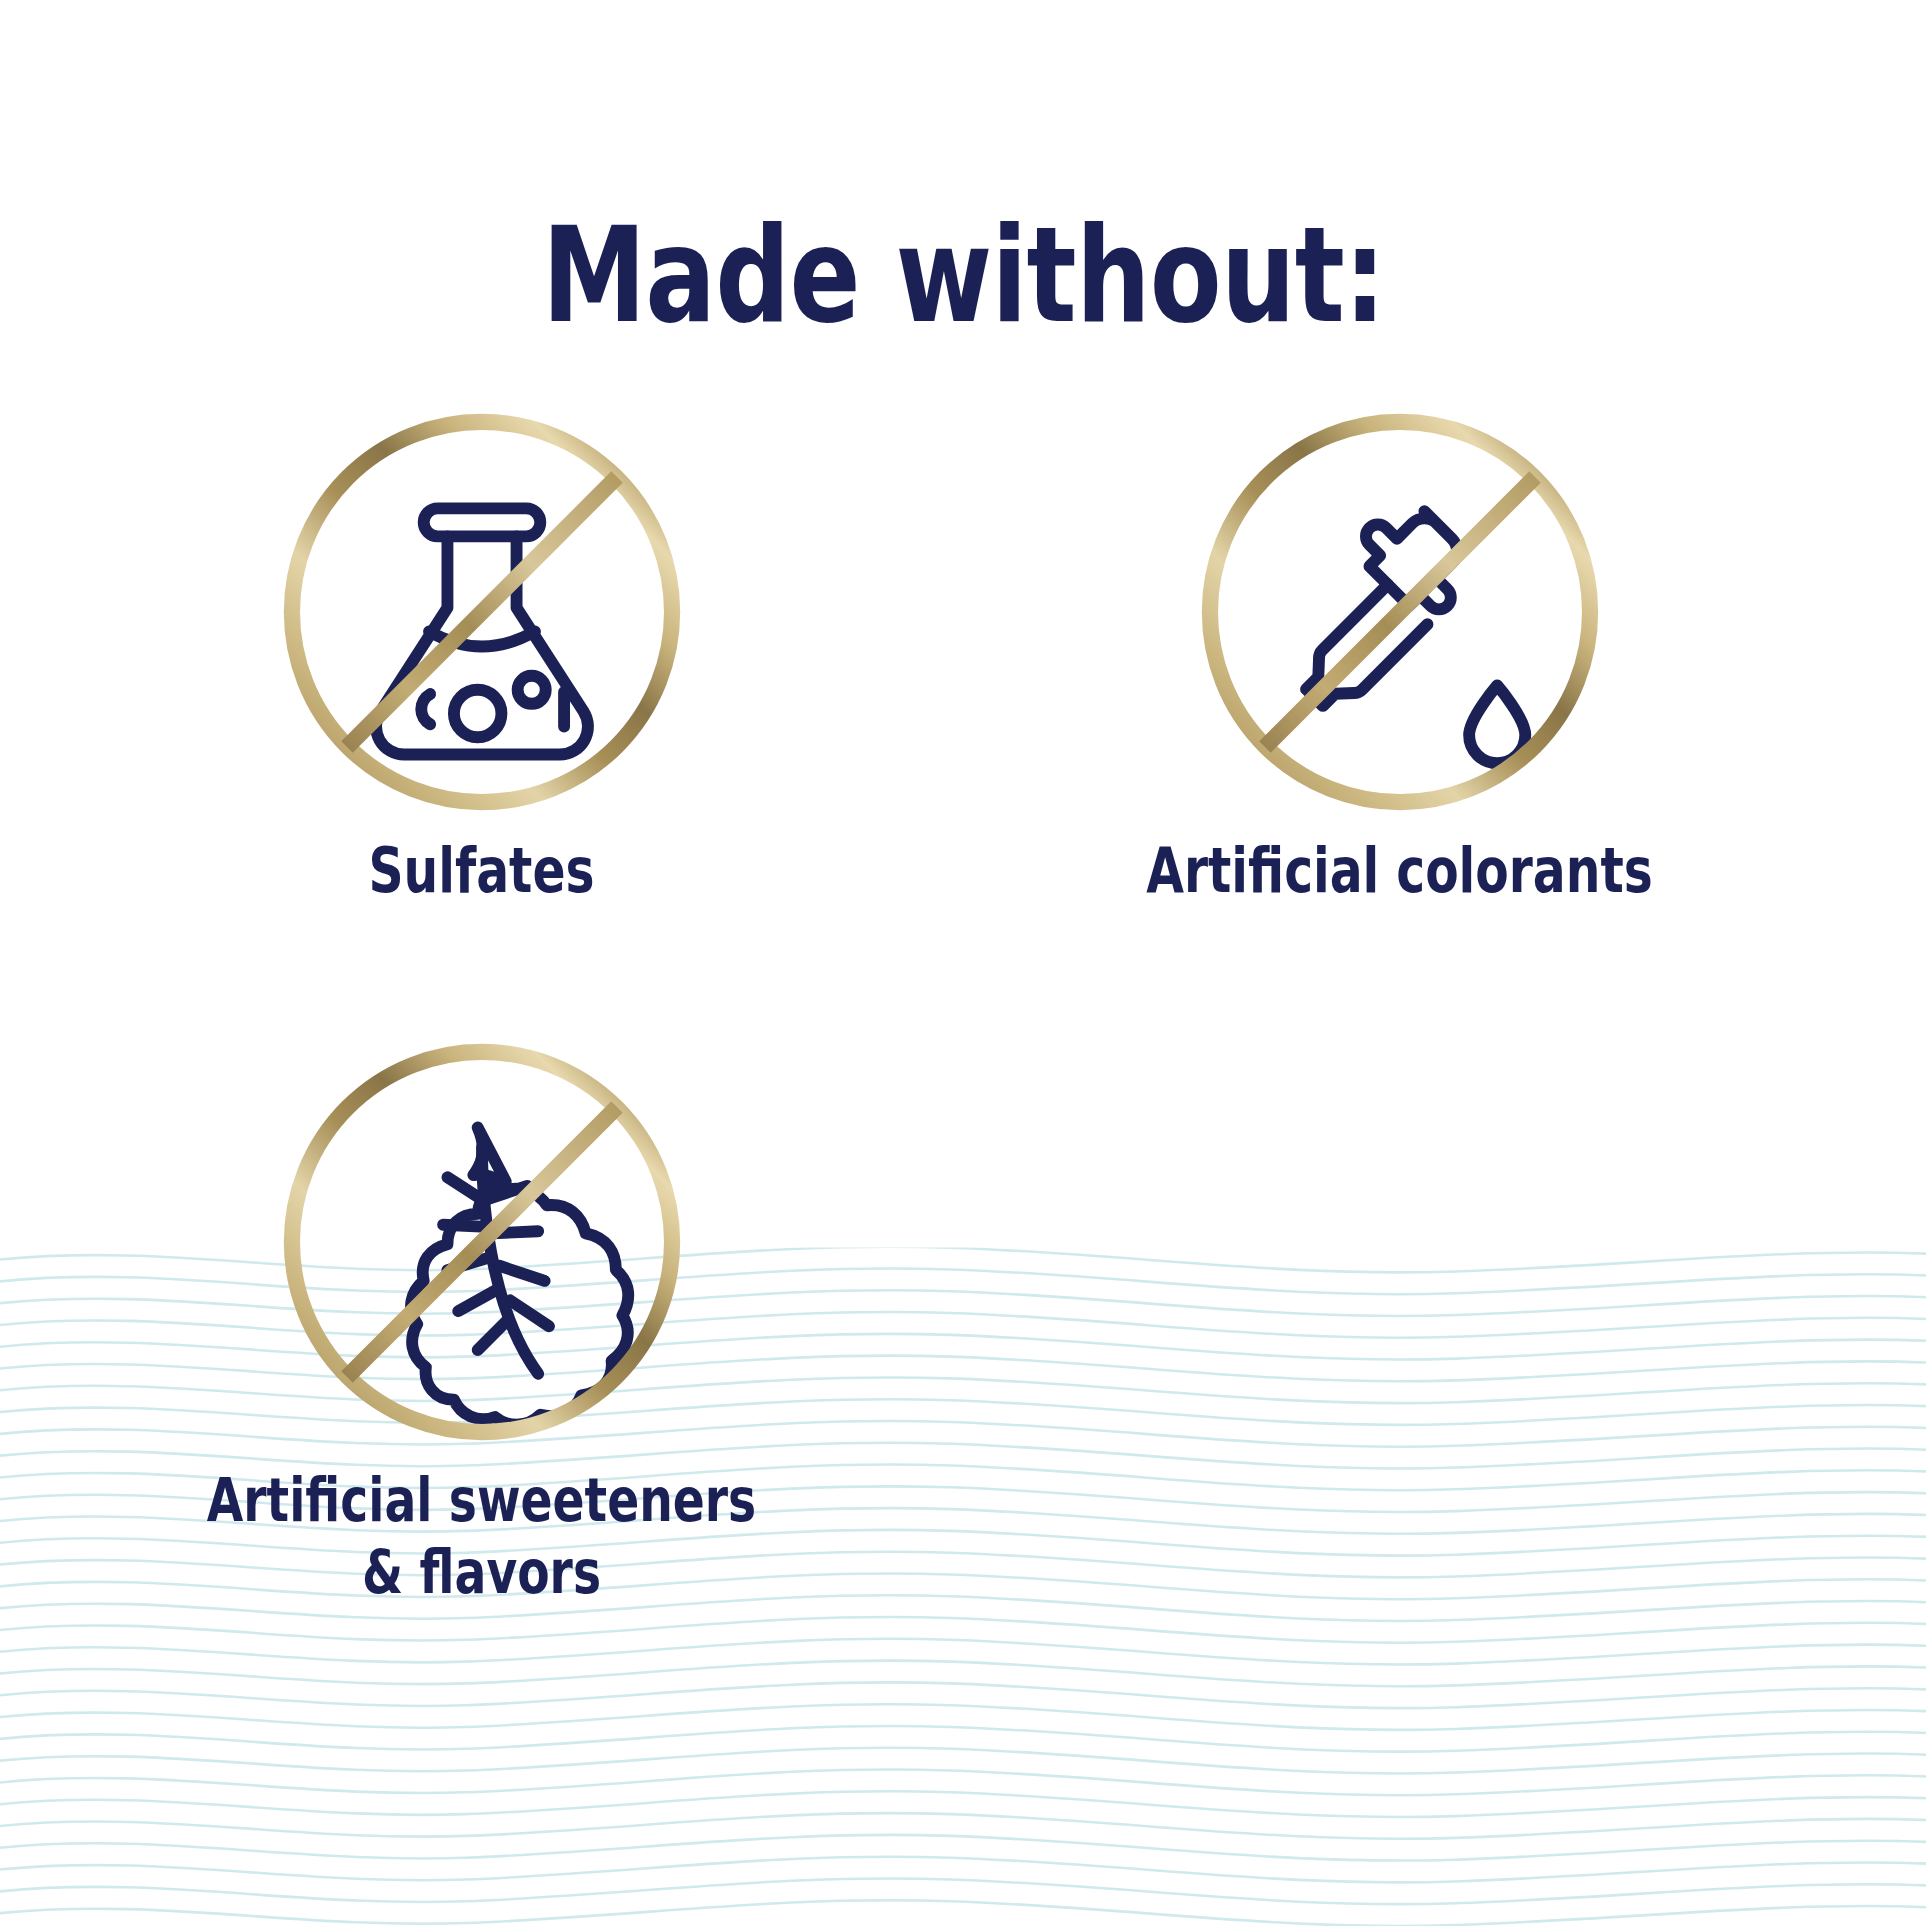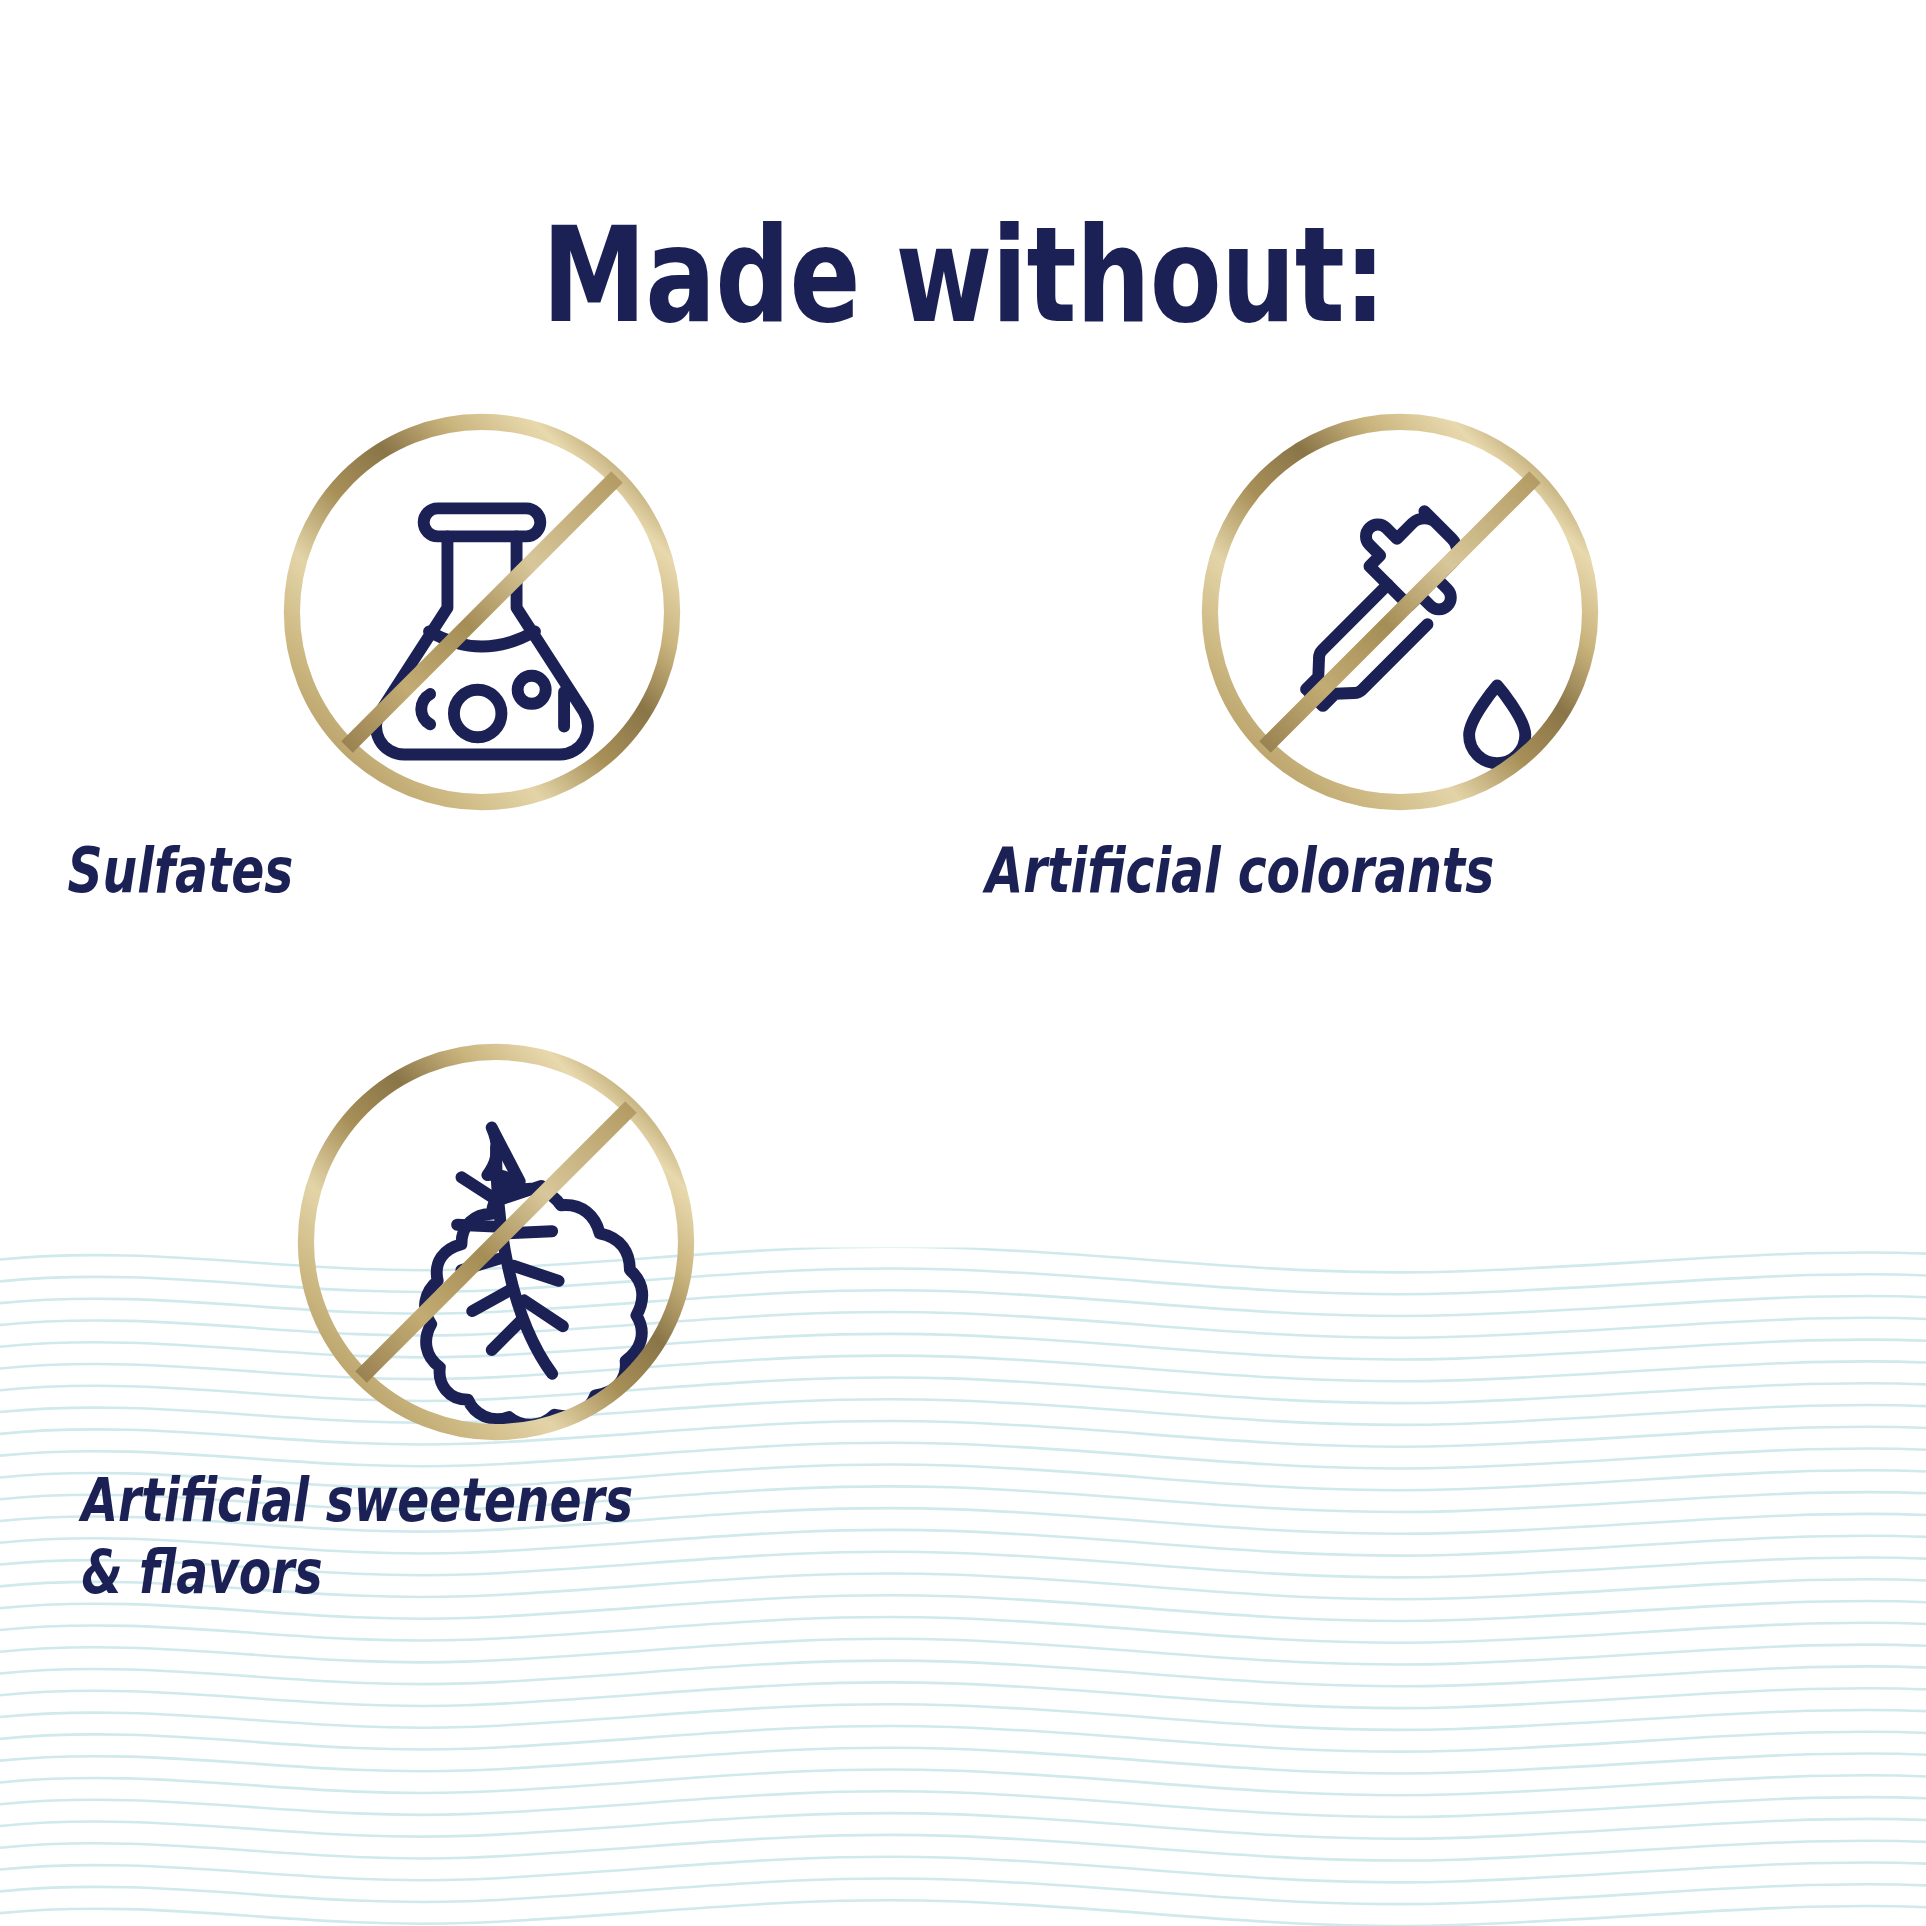--- a/index.html
+++ b/index.html
@@ -52,25 +52,24 @@
     position: absolute;
     left: 0;
     top: 396px;
     width: 1927px;
     height: 1386px;
   }
 
   .cell {
     position: absolute;
     width: 963px;
-    text-align: left;
-    font-style: italic;
+    text-align: center;
   }
   .cell-r0 { top: 0px; }
-  .cell-r1 { top: 630px; margin-left: 14px; }
+  .cell-r1 { top: 630px; }
   .cell-c0 { left: 0px; }
   .cell-c1 { left: 918px; }
 
   .badge {
     position: relative;
     width: 432px;
     height: 432px;
     margin: 0 auto;
   }
 

